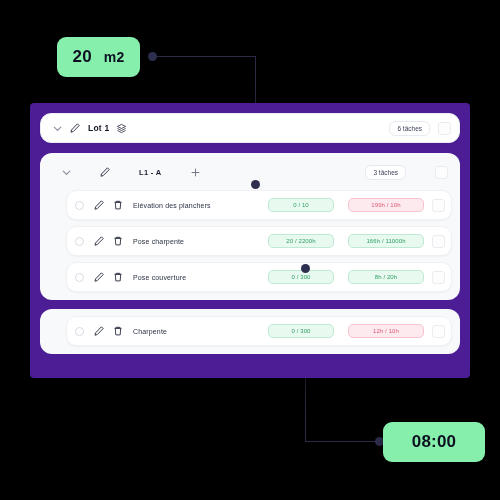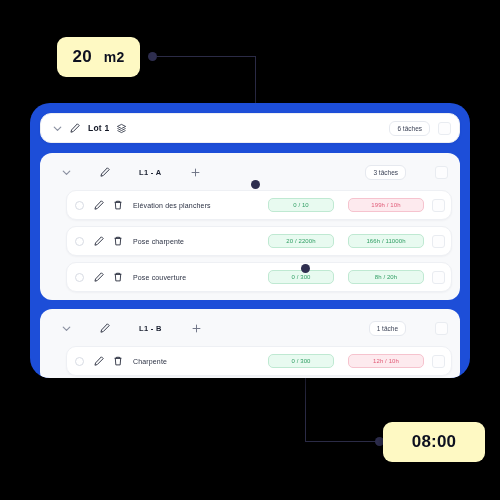--- a/index.html
+++ b/index.html
@@ -8,21 +8,21 @@
     background:#000000;
     font-family:"Liberation Sans", sans-serif;
     overflow:hidden;
     position:relative;
   }
   #stage{position:absolute;inset:0;width:500px;height:500px;}
 
   
   .pill{
     position:absolute;
-    background:#fef9c3;
+    background:#86efac;
     border-radius:9px;
     display:flex;align-items:center;justify-content:center;
     color:#0d1020;
     font-weight:bold;
     letter-spacing:.2px;
     box-shadow:0 2px 10px rgba(0,0,0,.5);
   }
   #pill-area{left:57px;top:37px;width:83px;height:40px;font-size:17px;}
   #pill-area .unit{font-weight:bold;font-size:14px;margin-left:12px;}
   #pill-time{left:383px;top:422px;width:102px;height:40px;font-size:17px;}
@@ -40,22 +40,22 @@
 
   #dot-b{left:301px;top:264px;}
   #line-b-v{left:305px;top:272px;width:1px;height:170px;}
   #line-b-h{left:305px;top:441px;width:75px;height:1px;}
   #dot-b2{left:375px;top:437px;}
 
   
   #window{
     position:absolute;
     left:30px;top:103px;width:440px;height:275px;
-    background:#1d4ed8;
-    border-radius:20px;
+    background:#4c1d95;
+    border-radius:4px;
     box-shadow:0 8px 34px rgba(0,0,0,.55);
     overflow:hidden;
   }
   #window-inner{padding:10px 10px 8px 10px;}
 
   
   .group-head{
     background:#ffffff;
     border:1px solid #eceef3;
     border-radius:11px;
@@ -244,41 +244,20 @@
               </svg>
           </span>
           <span class="task-name">Pose couverture</span>
           <span class="metric green m-col-1">0 / 300</span>
           <span class="metric green m-col-2">8h / 20h</span>
           <span class="chkbox"></span>
         </div>
       </div>
 
       <div class="sub-block">
-        <div class="sub-head">
-          <span class="ico chev">
-            <svg viewBox="0 0 16 16" width="13" height="13">
-                <path d="M4 6.3 L8 10.3 L12 6.3" fill="none" stroke="#8b91a1" stroke-width="1.5" stroke-linecap="round" stroke-linejoin="round"></path>
-              </svg>
-          </span>
-          <span class="ico pencil">
-            <svg viewBox="0 0 16 16" width="12" height="12">
-                <path d="M11.2 2.4 L13.6 4.8 L5.6 12.8 L2.6 13.6 L3.4 10.6 Z" fill="none" stroke="#2b3040" stroke-width="1.25" stroke-linejoin="round"></path>
-              </svg>
-          </span>
-          <span class="sub-title">L1 - B</span>
-          <span class="ico plus">
-            <svg viewBox="0 0 16 16" width="11" height="11">
-                <path d="M8 3 V13 M3 8 H13" stroke="#6e7485" stroke-width="1.4" stroke-linecap="round"></path>
-              </svg>
-          </span>
-          <span class="spacer"></span>
-          <span class="count-badge">1 tâche</span>
-          <span class="chkbox"></span>
-        </div>
 
         <div class="row">
           <span class="radio"></span>
           <span class="ico pencil">
             <svg viewBox="0 0 16 16" width="12" height="12">
                 <path d="M11.2 2.4 L13.6 4.8 L5.6 12.8 L2.6 13.6 L3.4 10.6 Z" fill="none" stroke="#2b3040" stroke-width="1.25" stroke-linejoin="round"></path>
               </svg>
           </span>
           <span class="ico trash">
             <svg viewBox="0 0 16 16" width="12" height="12">

